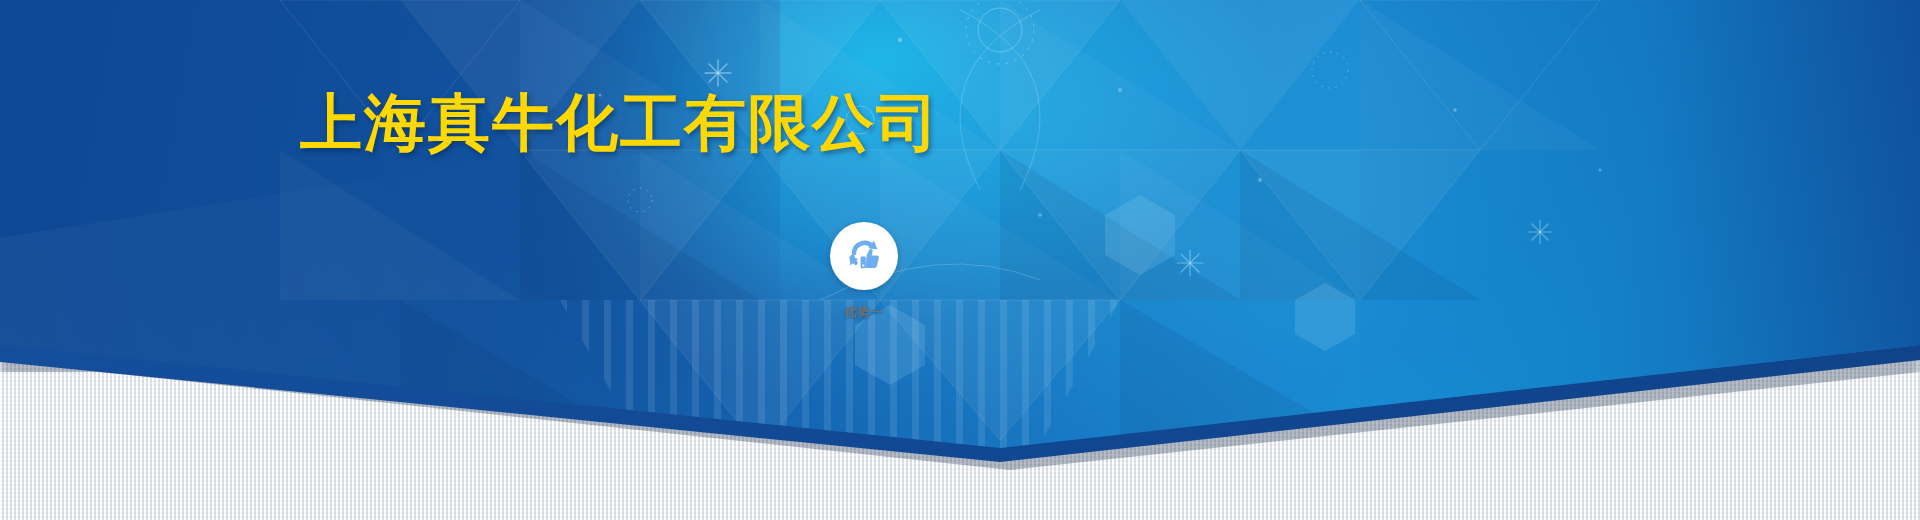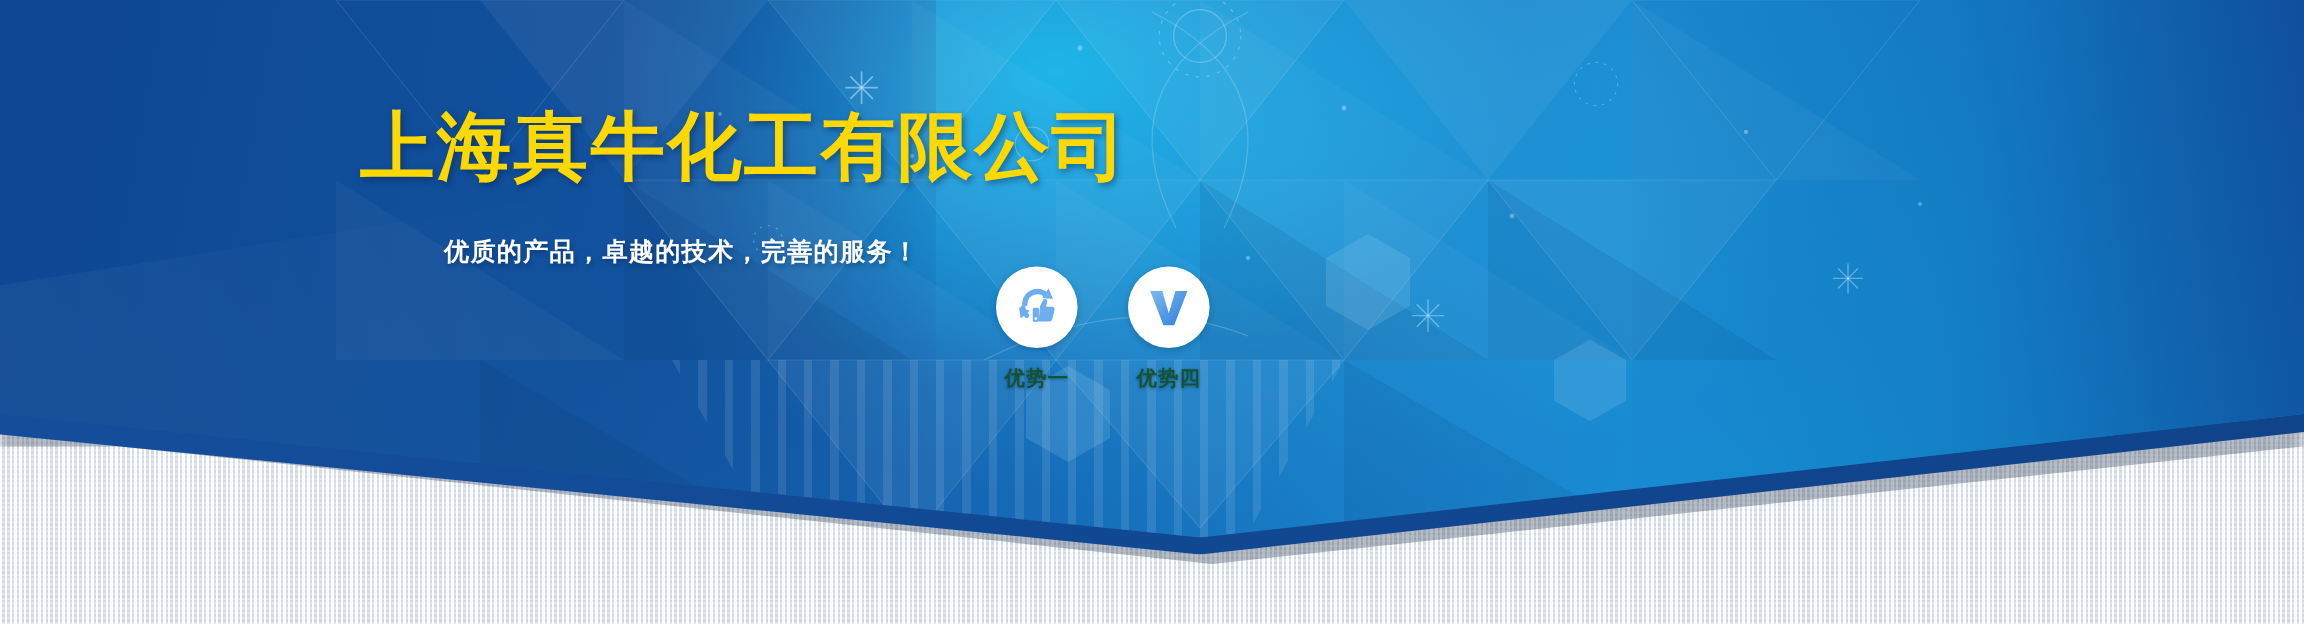--- a/index.html
+++ b/index.html
@@ -123,23 +123,23 @@
   .adv-circle{
     width:68px; height:68px;
     border-radius:50%;
     background:#ffffff;
     display:flex; align-items:center; justify-content:center;
     box-shadow:0 2px 6px rgba(0,30,70,.25);
   }
   .adv-circle svg{display:block;}
   .adv-label{
     margin-top:14px;
-    font-size:17px;
+    font-size:12px;
     font-weight:700;
-    color:#14532d;
+    color:#737373;
     letter-spacing:1px;
     white-space:nowrap;
     text-shadow:0 1px 3px rgba(0,30,70,.45);
   }
 </style>
 </head>
 <body>
 
 <div id="banner">
 
@@ -246,51 +246,36 @@
       </g>
     </svg>
 
     <div class="stripes"></div>
   </div>
 
   <div class="content">
 
     <div class="title">上海真牛化工有限公司</div>
 
-    <div class="subtitle">优质的产品，卓越的技术，完善的服务！</div>
 
     <div class="adv-row">
 
       <div class="adv">
         <div class="adv-circle">
           <svg width="40" height="40" viewBox="0 0 40 40">
             <path d="M10 17 a10.5 10.5 0 0 1 18.3 -6.6" fill="none" stroke="#6EAEF0" stroke-width="4.6" stroke-linecap="round"></path>
             <polygon points="29.8,4.5 33.5,13.2 24.6,12.2" fill="#6EAEF0"></polygon>
             <path d="M8.5 20.5 a9 9 0 0 0 3.2 6.4" fill="none" stroke="#6EAEF0" stroke-width="4.2" stroke-linecap="round"></path>
             <polygon points="6.5,29.5 5.2,20.2 14.2,23.0" fill="#6EAEF0"></polygon>
             <path d="M22.6 19.6 l2.6 -5.6 a1.9 1.9 0 0 1 3.5 1.3 l-1 4.3 h5.2 a2 2 0 0 1 1.9 2.5 l-1.9 8 a2.6 2.6 0 0 1 -2.5 1.9 h-8.8 z" fill="#6EAEF0"></path>
             <rect x="16.6" y="20.4" width="5.2" height="11.8" rx="1.3" fill="#6EAEF0"></rect>
             <circle cx="19.2" cy="29.5" r="1.1" fill="#ffffff"></circle>
           </svg>
         </div>
         <div class="adv-label">优势一</div>
       </div>
 
 
 
-      <div class="adv">
-        <div class="adv-circle">
-          <svg width="40" height="40" viewBox="0 0 40 40">
-            <defs>
-              <linearGradient id="vgrad" x1="0" y1="0" x2="1" y2="1">
-                <stop offset="0" stop-color="#7DB9F2"></stop>
-                <stop offset="1" stop-color="#2E7FD8"></stop>
-              </linearGradient>
-            </defs>
-            <polygon points="4.5,6.5 14.5,6.5 20,25 25.5,6.5 35.5,6.5 24.5,35 15.5,35" fill="url(#vgrad)"></polygon>
-          </svg>
-        </div>
-        <div class="adv-label">优势四</div>
-      </div>
 
     </div>
   </div>
 </div>
 
 </body></html>

